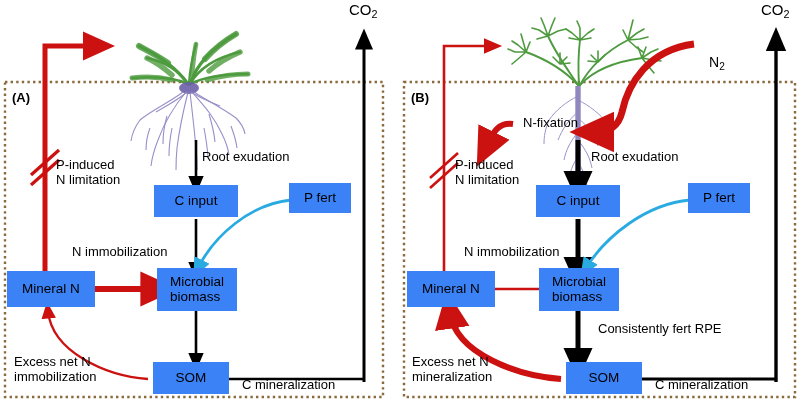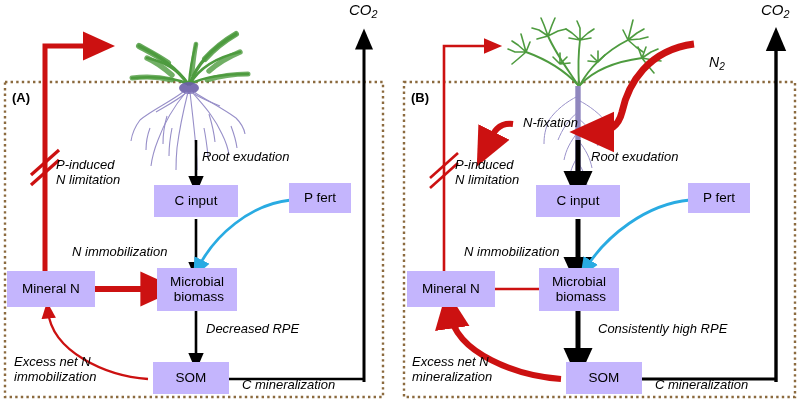--- a/index.html
+++ b/index.html
@@ -1,25 +1,25 @@
 <!DOCTYPE html>
 <html><head>
 <meta charset="utf-8">
 <style>
   html,body{margin:0;padding:0;background:#ffffff;}
   body{width:800px;height:410px;overflow:hidden;
        font-family:"Liberation Sans", sans-serif;}
   #stage{position:relative;width:800px;height:410px;background:#fff;}
   svg.layer{position:absolute;left:0;top:0;width:800px;height:410px;}
   .panel-tag{position:absolute;font-size:13px;font-weight:bold;color:#000;}
-  .nodebox{position:absolute;background:#c4b5fd;color:#000;
+  .nodebox{position:absolute;background:#3b82f6;color:#000;
            display:flex;align-items:center;justify-content:center;
-           text-align:right;line-height:1.06;font-size:13.5px;}
+           text-align:left;line-height:1.06;font-size:13.5px;}
   .freetext{position:absolute;color:#000;font-size:13px;line-height:1.12;
-            white-space:pre;font-style:italic;}
+            white-space:pre;}
   .sub{font-size:0.72em;vertical-align:-0.28em;}
 </style>
 </head>
 <body>
 
 <div id="stage">
 
   <svg class="layer" viewBox="0 0 800 410">
     <defs>
       <marker id="ahRedThick" markerWidth="7" markerHeight="7" refX="2.6" refY="3.1" orient="auto">
@@ -192,21 +192,20 @@
 
   <div class="freetext" style="left:349px;top:2px;font-size:15px;"><span>CO</span><span class="sub">2</span></div>
 
   <div class="freetext" style="left:56px;top:158px;">P-induced
 N limitation</div>
 
   <div class="freetext" style="left:202px;top:150px;">Root exudation</div>
 
   <div class="freetext" style="left:72px;top:245px;">N immobilization</div>
 
-  <div class="freetext" style="left:206px;top:322px;">Decreased RPE</div>
 
   <div class="freetext" style="left:14px;top:355px;">Excess net N
 immobilization</div>
 
   <div class="freetext" style="left:242px;top:378px;">C mineralization</div>
 
   <div class="nodebox" style="left:154px;top:185px;width:84px;height:32px;">C input</div>
   <div class="nodebox" style="left:289px;top:183px;width:62px;height:30px;">P fert</div>
   <div class="nodebox" style="left:7px;top:271px;width:88px;height:36px;">Mineral N</div>
   <div class="nodebox" style="left:157px;top:268px;width:80px;height:43px;white-space:pre;">Microbial
@@ -221,21 +220,21 @@
 
   <div class="freetext" style="left:516px;top:116px;margin-left:7px;">N-fixation</div>
 
   <div class="freetext" style="left:455px;top:158px;">P-induced
 N limitation</div>
 
   <div class="freetext" style="left:591px;top:150px;">Root exudation</div>
 
   <div class="freetext" style="left:464px;top:245px;">N immobilization</div>
 
-  <div class="freetext" style="left:598px;top:322px;">Consistently high RPE</div>
+  <div class="freetext" style="left:598px;top:322px;">Consistently fert RPE</div>
 
   <div class="freetext" style="left:412px;top:355px;">Excess net N
 mineralization</div>
 
   <div class="freetext" style="left:655px;top:378px;">C mineralization</div>
 
   <div class="nodebox" style="left:536px;top:185px;width:84px;height:32px;">C input</div>
   <div class="nodebox" style="left:688px;top:183px;width:62px;height:30px;">P fert</div>
   <div class="nodebox" style="left:407px;top:271px;width:88px;height:36px;">Mineral N</div>
   <div class="nodebox" style="left:539px;top:268px;width:80px;height:43px;white-space:pre;">Microbial

